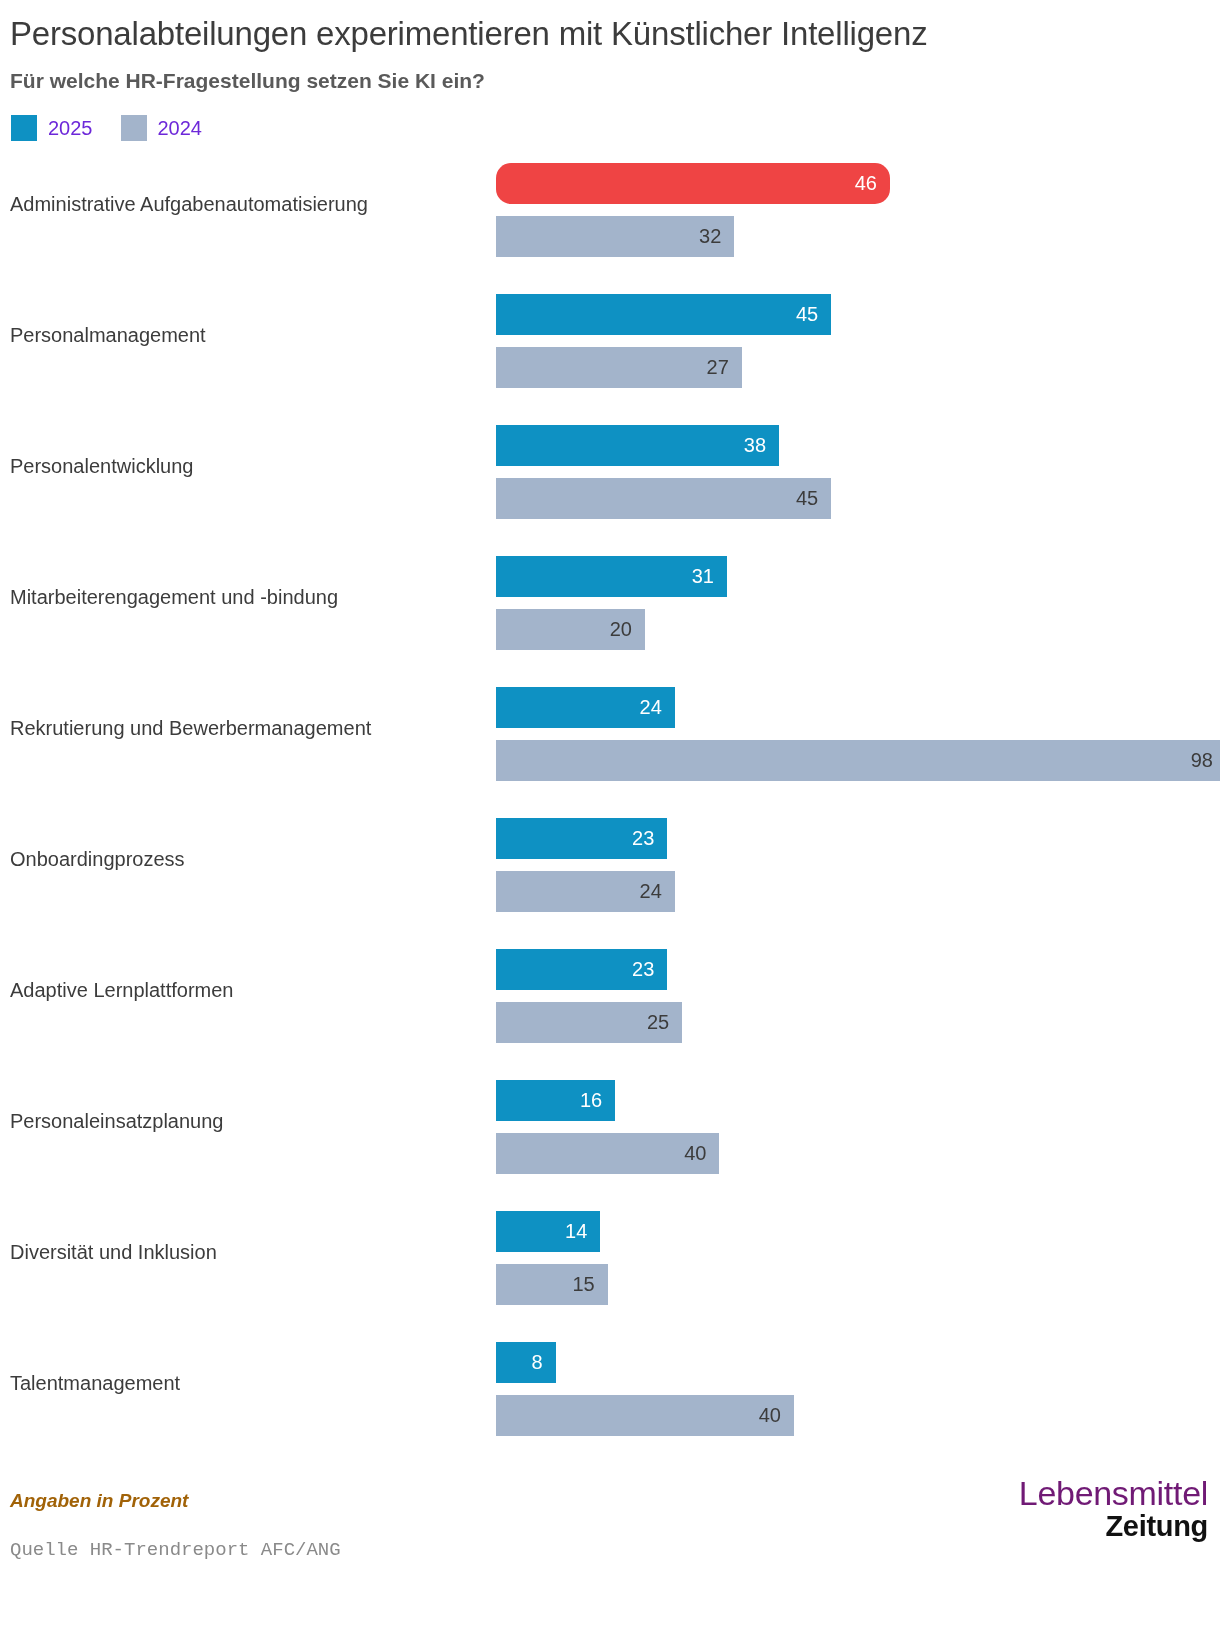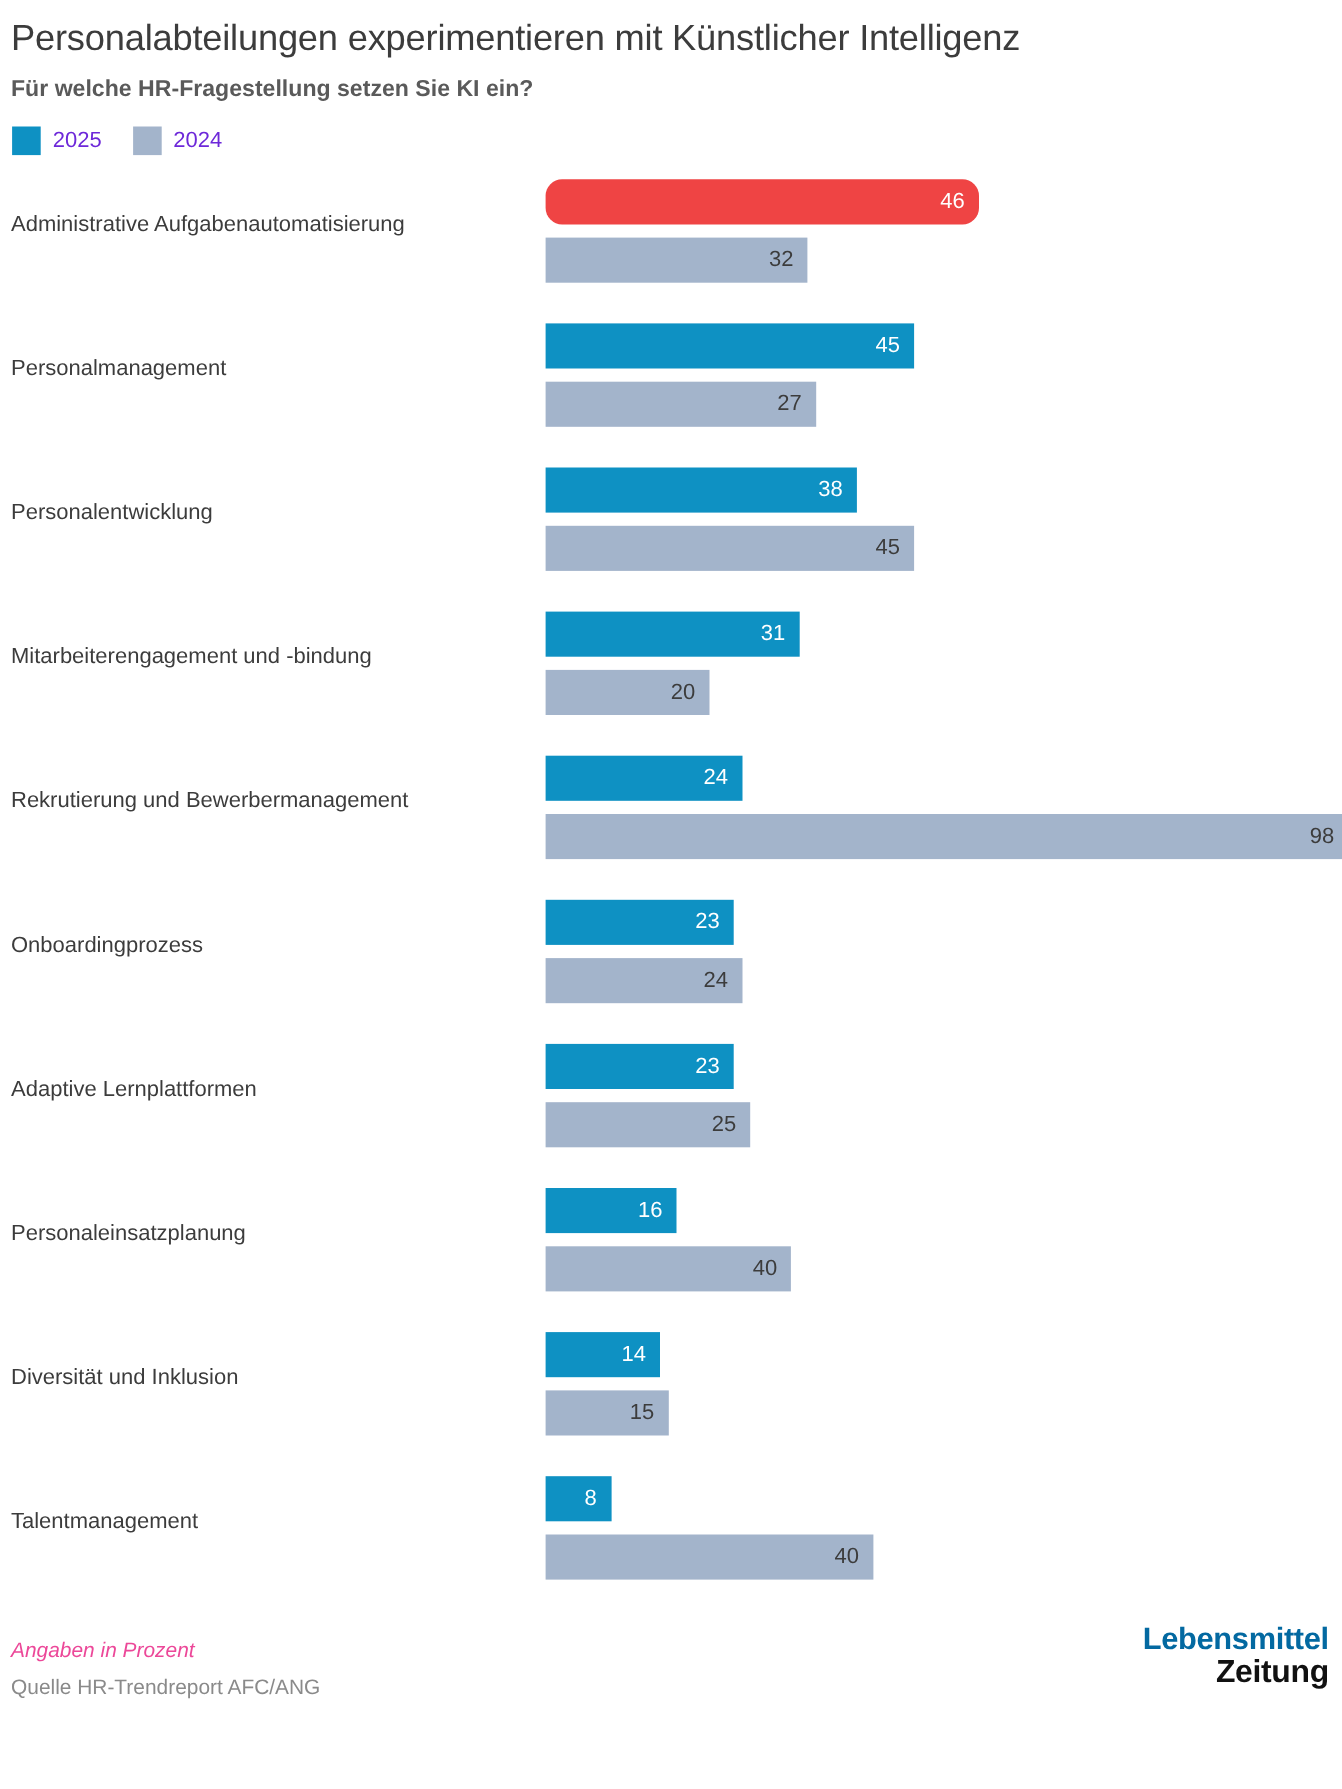--- a/index.html
+++ b/index.html
@@ -104,41 +104,42 @@
     left: 0; right: 0; bottom: 0;
     height: 160px;
     padding: 0 12px 0 10px;
   }
   .footnote {
     position: absolute;
     left: 10px;
     top: 24px;
     font-size: 19px;
     font-style: italic;
-    font-weight: normal;
-    color: #ec4899;
+    font-weight: bold;
+    color: #a16207;
   }
   .source {
     position: absolute;
     left: 10px;
-    top: 58px;
+    top: 73px;
     font-size: 19px;
     color: #8a8a8a;
+    font-family: Liberation Mono, monospace;
   }
   .brand {
     position: absolute;
     right: 12px;
     top: 10px;
     text-align: right;
     line-height: 1.0;
   }
   .brand-line1 {
-    font-size: 28px;
-    font-weight: bold;
-    color: #0369a1;
+    font-size: 34px;
+    font-weight: normal;
+    color: #701a75;
     display: block;
     letter-spacing: -0.3px;
   }
   .brand-line2 {
     font-size: 29px;
     font-weight: bold;
     color: #111111;
     display: block;
     letter-spacing: -0.3px;
     margin-top: 2px;

